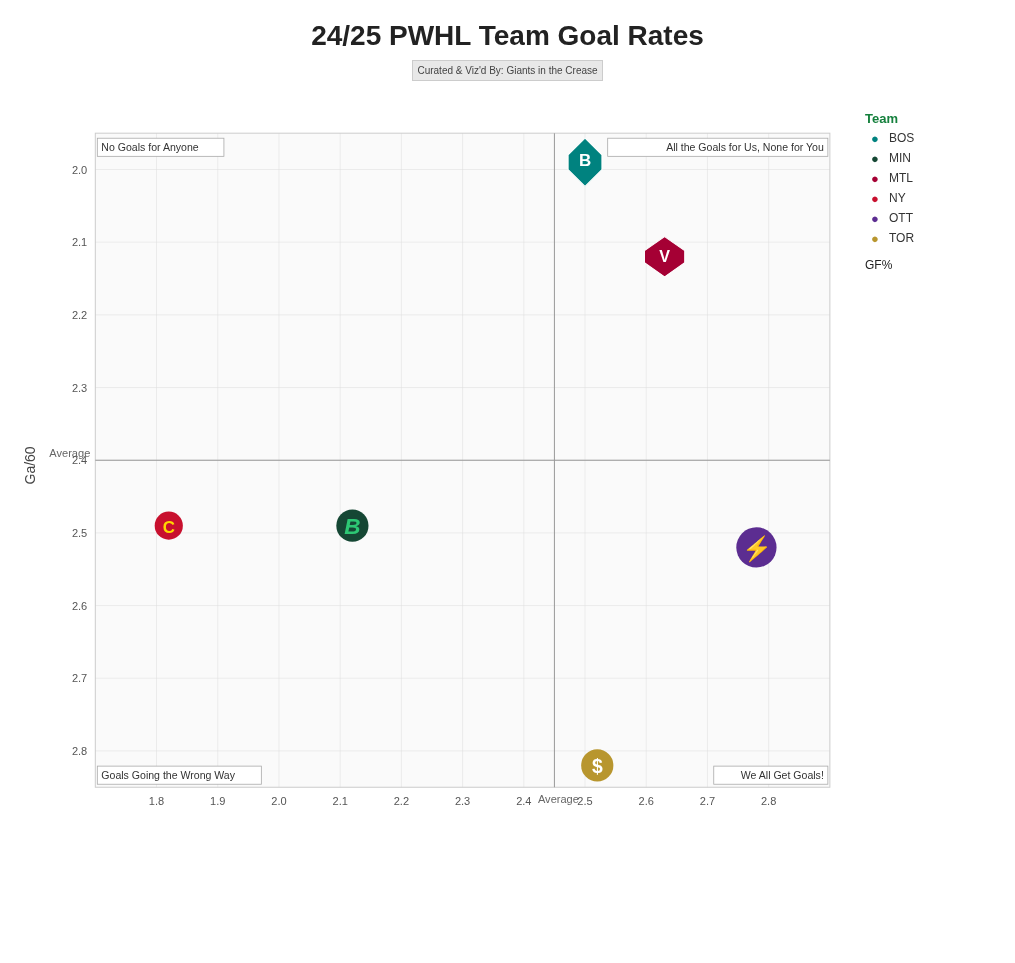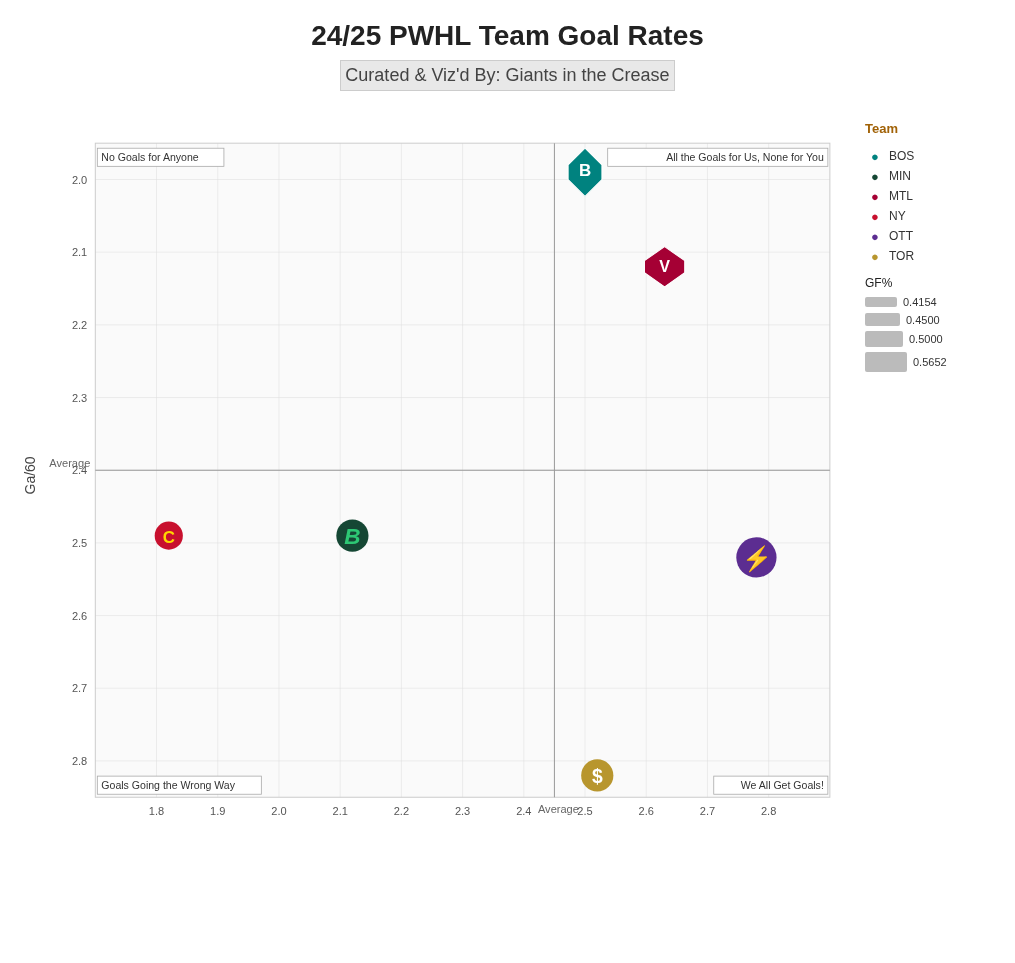--- a/index.html
+++ b/index.html
@@ -25,21 +25,21 @@
     }
     .chart-subtitle {
       text-align: center;
       margin-bottom: 20px;
     }
     .subtitle-badge {
       display: inline-block;
       background: #e8e8e8;
       border: 1px solid #ccc;
       padding: 4px 4px;
-      font-size: 18px;
+      font-size: 10px;
       color: #444;
     }
     .chart-area {
       display: flex;
       flex-direction: row;
       width: 100%;
     }
     .y-axis-label {
       writing-mode: vertical-rl;
       transform: rotate(180deg);
@@ -73,22 +73,22 @@
     }
     .legend {
       width: 130px;
       margin-left: 15px;
       font-size: 12px;
       padding-top: 10px;
     }
     .legend-title {
       font-size: 13px;
       font-weight: bold;
-      margin-bottom: 12px;
-      color: #a16207;
+      margin-bottom: 4px;
+      color: #15803d;
     }
     .legend-item {
       display: flex;
       align-items: center;
       margin-bottom: 4px;
       color: #333;
     }
     .legend-icon {
       width: 20px;
       height: 16px;
@@ -246,33 +246,15 @@
           <div class="legend-item">
             <span class="legend-icon" style="color:#5C2D91">●</span>
             <span>OTT</span>
           </div>
           <div class="legend-item">
             <span class="legend-icon" style="color:#B8962E">●</span>
             <span>TOR</span>
           </div>
         </div>
       <div class="legend-section-title">GF%</div>
-      <div id="legend-gf">
-          <div class="legend-gf-item">
-            <div class="legend-gf-box" style="width:32px;height:10px"></div>
-            <span class="legend-gf-label">0.4154</span>
-          </div>
-          <div class="legend-gf-item">
-            <div class="legend-gf-box" style="width:35px;height:13px"></div>
-            <span class="legend-gf-label">0.4500</span>
-          </div>
-          <div class="legend-gf-item">
-            <div class="legend-gf-box" style="width:38px;height:16px"></div>
-            <span class="legend-gf-label">0.5000</span>
-          </div>
-          <div class="legend-gf-item">
-            <div class="legend-gf-box" style="width:42px;height:20px"></div>
-            <span class="legend-gf-label">0.5652</span>
-          </div>
-        </div>
     </div>
   </div>
 </div>
 
 </body></html>

